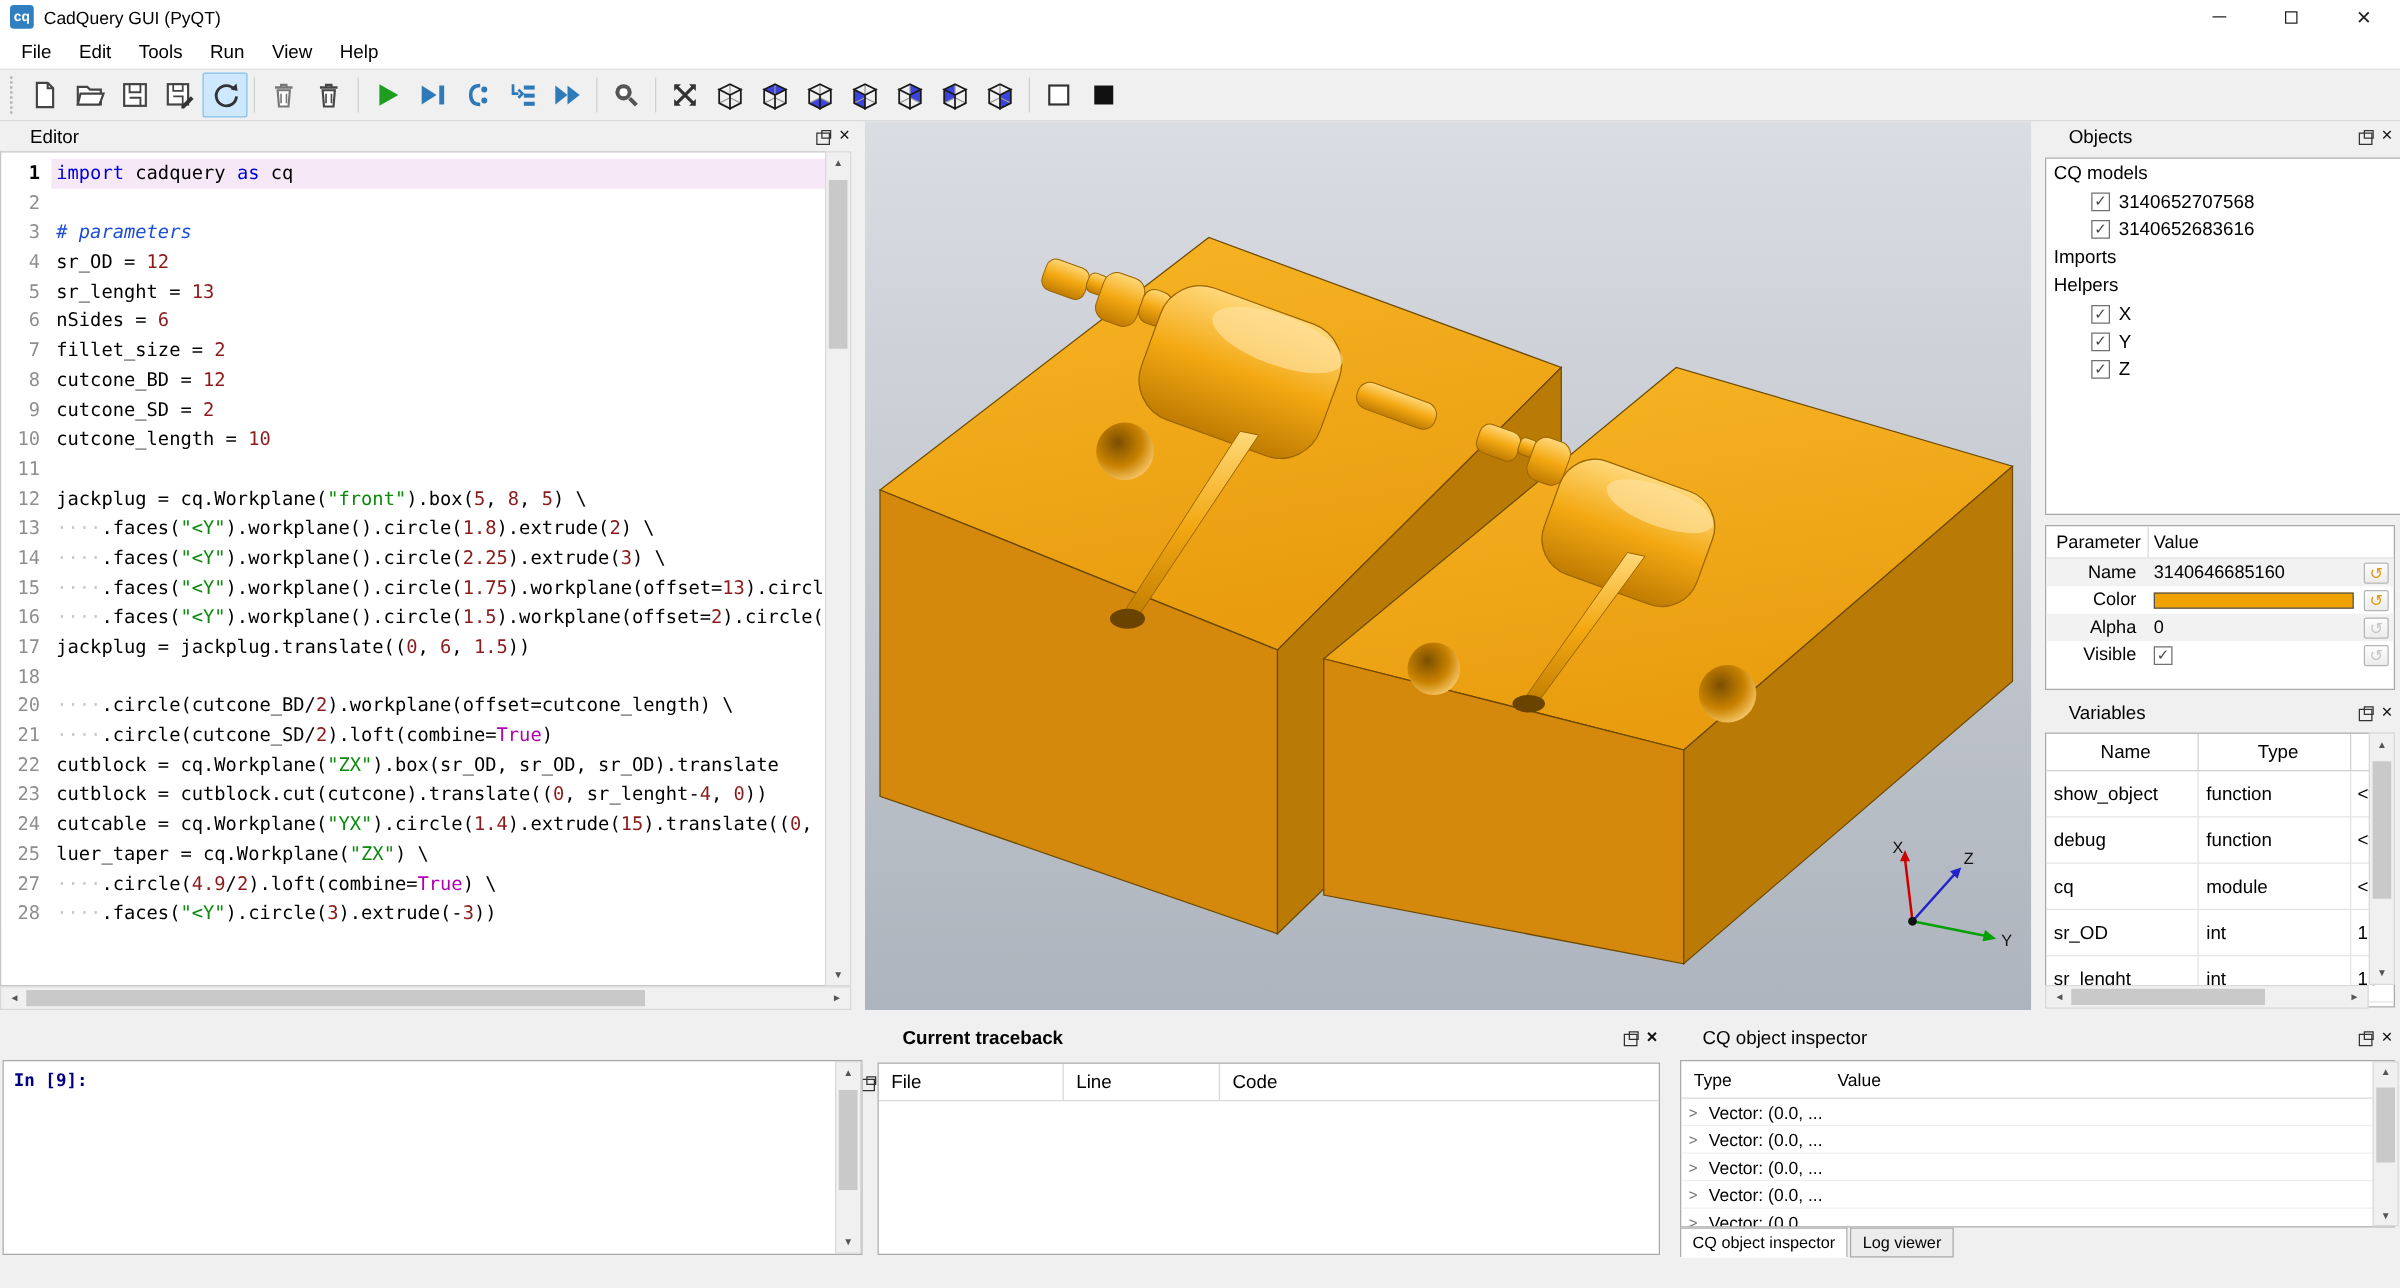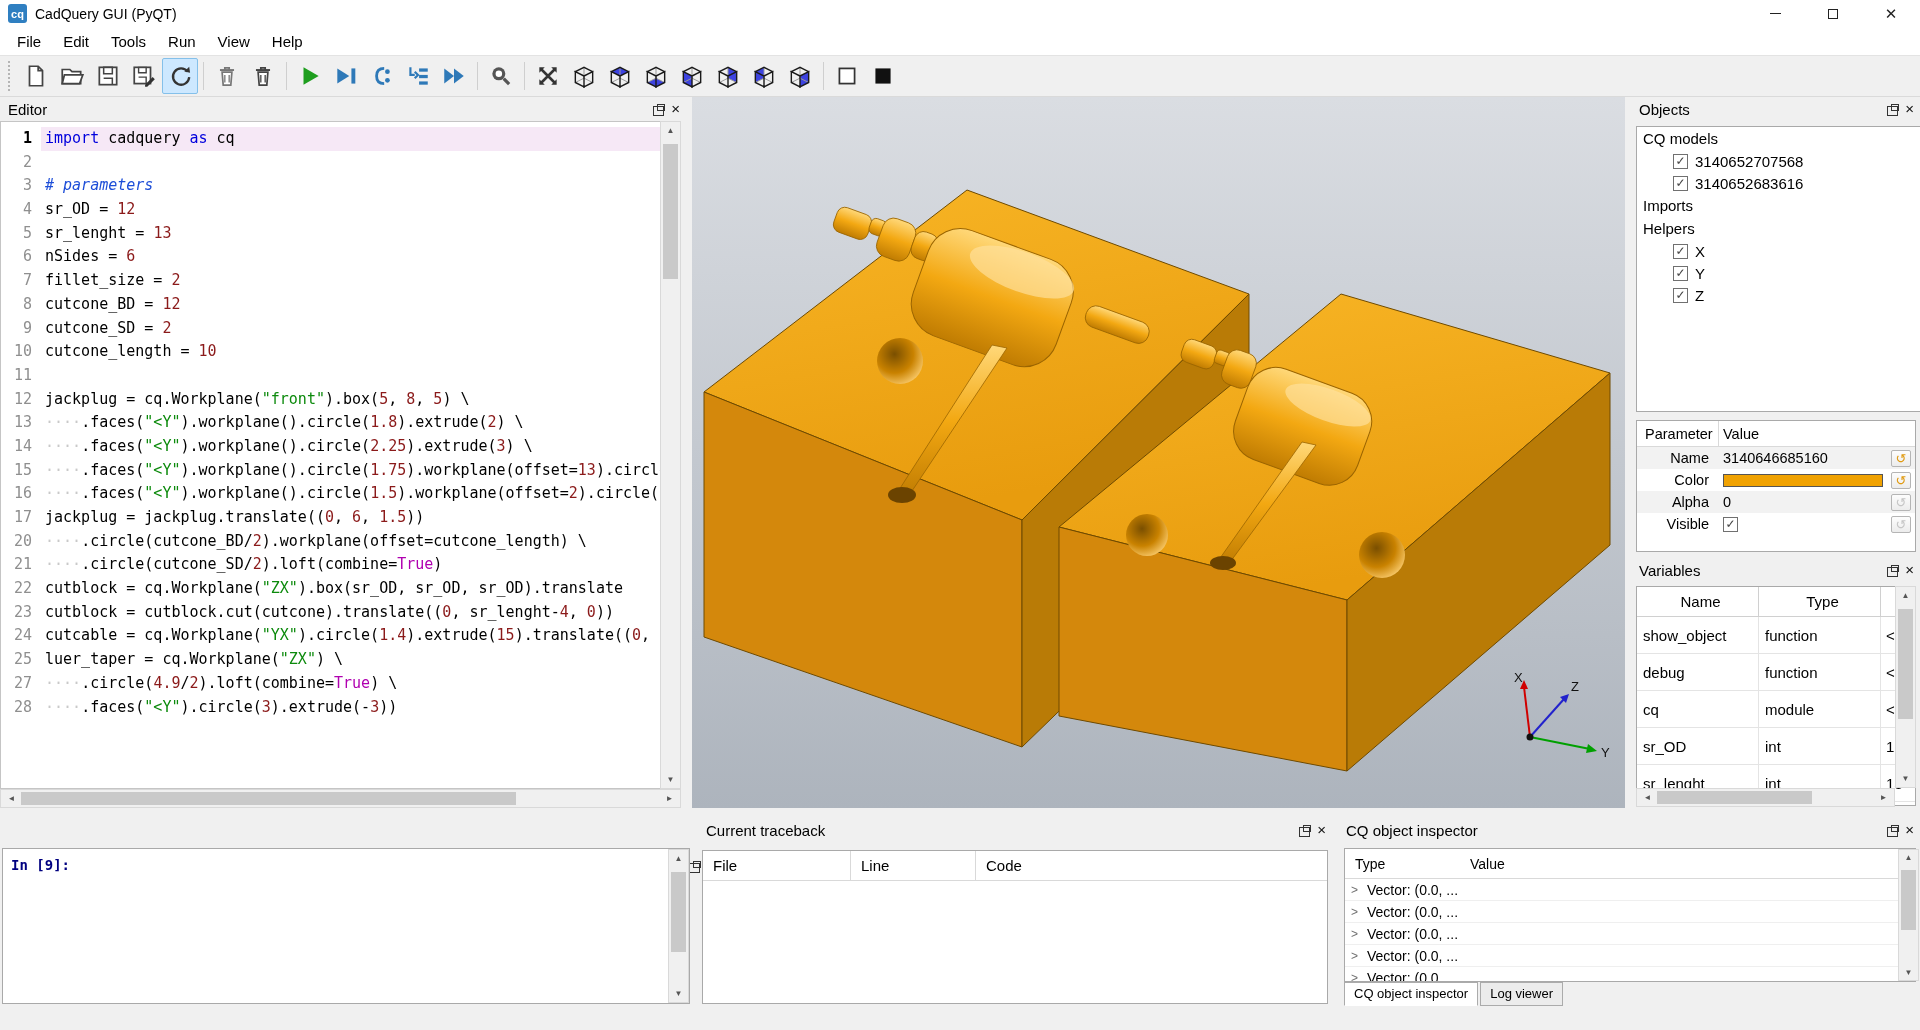--- a/index.html
+++ b/index.html
@@ -24,21 +24,21 @@
   
   .toolbar { left:0; top:55px; width:1920px; height:42px; background:#f0f0f0; border-top:1px solid #e3e3e3;
              border-bottom:1px solid #dadada; display:flex; align-items:center; padding-left:8px; }
   .tb-handle { width:5px; height:30px; border-left:2px dotted #b5b5b5; margin-right:5px; }
   .tb { width:36px; height:36px; display:flex; align-items:center; justify-content:center; border:1px solid transparent; border-radius:2px; }
   .tb.active { background:#cde8ff; border-color:#84c0ea; }
   .tb svg { width:26px; height:26px; }
   .tsep { width:1px; height:28px; background:#cfcfcf; margin:0 5px; }
 
   
-  .dock-head { position:absolute; height:24px; display:flex; align-items:center; font-size:15px; padding-left:8px; background:#f0f0f0; }
+  .dock-head { position:absolute; height:24px; display:flex; align-items:center; font-size:15px; padding-left:24px; background:#f0f0f0; }
   .dock-head .hb { margin-left:auto; display:flex; gap:6px; padding-right:6px; align-items:center; }
   .floatic { width:12px; height:11px; position:relative; display:block; }
   .floatic:before { content:""; position:absolute; left:0; top:2px; width:9px; height:8px; border:1px solid #333; background:#f0f0f0; }
   .floatic:after { content:""; position:absolute; right:0; top:0; width:6px; height:5px; border:1px solid #333; }
   .closeic { font-size:15px; line-height:12px; color:#111; }
   .box { position:absolute; background:#fff; border:1px solid #a9a9a9; overflow:hidden; }
 
   
   .ed-head { left:0; top:97px; width:686px; }
   .ed-body { left:0; top:121px; width:660px; height:668px; background:#fff; border:1px solid #c5c5c5; border-right:none; overflow:hidden; }
@@ -91,21 +91,21 @@
   .vh .vc1 { justify-content:center; border-right:1px solid #d0d0d0; }
   .vc2 { width:122px; flex:0 0 122px; padding-left:6px; border-right:1px solid #e4e4e4; height:100%; display:flex; align-items:center; }
   .vh .vc2 { justify-content:center; border-right:1px solid #d0d0d0; }
   .vc3 { flex:1; padding-left:5px; overflow:hidden; white-space:nowrap; }
 
   
   .con-head { left:0; top:854px; width:692px;margin-left:30px; }
   .con-box { left:2px; top:848px; width:688px; height:156px; }
   .prompt { font-family:"DejaVu Sans Mono", monospace; font-size:14px; color:#000080; font-weight:bold; padding:8px 0 0 8px; }
 
-  .tbk-head { left:698px; top:818px; width:634px; }
+  .tbk-head { left:698px; top:818px; width:634px;font-weight:bold; }
   .tbk-box { left:702px; top:850px; width:626px; height:154px; font-size:15px; }
   .tbk-cols { display:flex; height:30px; border-bottom:1px solid #d9d9d9; align-items:center; }
   .tbk-c { padding-left:10px; height:100%; display:flex; align-items:center; border-right:1px solid #d9d9d9; }
 
   .ins-head { left:1338px; top:818px; width:582px; }
   .ins-box { left:1344px; top:848px; width:572px; height:134px; font-size:14px; }
   .ins-cols { display:flex; height:30px; border-bottom:1px solid #d9d9d9; align-items:center; }
   .ins-c { padding-left:10px; height:100%; display:flex; align-items:center; }
   .irow { display:flex; align-items:center; height:22px; border-bottom:1px solid #efefef; padding-left:6px; gap:6px; }
   .chev { color:#707070; font-size:12px; width:10px; }
@@ -326,20 +326,21 @@
     <div class="cl"><span class="ln">8</span><span class="lt"><span class="tk-p">cutcone_BD = </span><span class="tk-n">12</span></span></div>
     <div class="cl"><span class="ln">9</span><span class="lt"><span class="tk-p">cutcone_SD = </span><span class="tk-n">2</span></span></div>
     <div class="cl"><span class="ln">10</span><span class="lt"><span class="tk-p">cutcone_length = </span><span class="tk-n">10</span></span></div>
     <div class="cl"><span class="ln">11</span><span class="lt"></span></div>
     <div class="cl"><span class="ln">12</span><span class="lt"><span class="tk-p">jackplug = cq.Workplane(</span><span class="tk-s">"front"</span><span class="tk-p">).box(</span><span class="tk-n">5</span><span class="tk-p">, </span><span class="tk-n">8</span><span class="tk-p">, </span><span class="tk-n">5</span><span class="tk-p">) \</span></span></div>
     <div class="cl"><span class="ln">13</span><span class="lt"><span class="tk-w">····</span><span class="tk-p">.faces(</span><span class="tk-s">"&lt;Y"</span><span class="tk-p">).workplane().circle(</span><span class="tk-n">1.8</span><span class="tk-p">).extrude(</span><span class="tk-n">2</span><span class="tk-p">) \</span></span></div>
     <div class="cl"><span class="ln">14</span><span class="lt"><span class="tk-w">····</span><span class="tk-p">.faces(</span><span class="tk-s">"&lt;Y"</span><span class="tk-p">).workplane().circle(</span><span class="tk-n">2.25</span><span class="tk-p">).extrude(</span><span class="tk-n">3</span><span class="tk-p">) \</span></span></div>
     <div class="cl"><span class="ln">15</span><span class="lt"><span class="tk-w">····</span><span class="tk-p">.faces(</span><span class="tk-s">"&lt;Y"</span><span class="tk-p">).workplane().circle(</span><span class="tk-n">1.75</span><span class="tk-p">).workplane(offset=</span><span class="tk-n">13</span><span class="tk-p">).circle</span></span></div>
     <div class="cl"><span class="ln">16</span><span class="lt"><span class="tk-w">····</span><span class="tk-p">.faces(</span><span class="tk-s">"&lt;Y"</span><span class="tk-p">).workplane().circle(</span><span class="tk-n">1.5</span><span class="tk-p">).workplane(offset=</span><span class="tk-n">2</span><span class="tk-p">).circle(</span><span class="tk-n">0</span></span></div>
     <div class="cl"><span class="ln">17</span><span class="lt"><span class="tk-p">jackplug = jackplug.translate((</span><span class="tk-n">0</span><span class="tk-p">, </span><span class="tk-n">6</span><span class="tk-p">, </span><span class="tk-n">1.5</span><span class="tk-p">))</span></span></div>
+    <div class="cl"><span class="ln">18</span><span class="lt"></span></div>
     <div class="cl"><span class="ln">20</span><span class="lt"><span class="tk-w">····</span><span class="tk-p">.circle(cutcone_BD/</span><span class="tk-n">2</span><span class="tk-p">).workplane(offset=cutcone_length) \</span></span></div>
     <div class="cl"><span class="ln">21</span><span class="lt"><span class="tk-w">····</span><span class="tk-p">.circle(cutcone_SD/</span><span class="tk-n">2</span><span class="tk-p">).loft(combine=</span><span class="tk-b">True</span><span class="tk-p">)</span></span></div>
     <div class="cl"><span class="ln">22</span><span class="lt"><span class="tk-p">cutblock = cq.Workplane(</span><span class="tk-s">"ZX"</span><span class="tk-p">).box(sr_OD, sr_OD, sr_OD).translate</span></span></div>
     <div class="cl"><span class="ln">23</span><span class="lt"><span class="tk-p">cutblock = cutblock.cut(cutcone).translate((</span><span class="tk-n">0</span><span class="tk-p">, sr_lenght-</span><span class="tk-n">4</span><span class="tk-p">, </span><span class="tk-n">0</span><span class="tk-p">))</span></span></div>
     <div class="cl"><span class="ln">24</span><span class="lt"><span class="tk-p">cutcable = cq.Workplane(</span><span class="tk-s">"YX"</span><span class="tk-p">).circle(</span><span class="tk-n">1.4</span><span class="tk-p">).extrude(</span><span class="tk-n">15</span><span class="tk-p">).translate((</span><span class="tk-n">0</span><span class="tk-p">,</span></span></div>
     <div class="cl"><span class="ln">25</span><span class="lt"><span class="tk-p">luer_taper = cq.Workplane(</span><span class="tk-s">"ZX"</span><span class="tk-p">) \</span></span></div>
     <div class="cl"><span class="ln">27</span><span class="lt"><span class="tk-w">····</span><span class="tk-p">.circle(</span><span class="tk-n">4.9</span><span class="tk-p">/</span><span class="tk-n">2</span><span class="tk-p">).loft(combine=</span><span class="tk-b">True</span><span class="tk-p">) \</span></span></div>
     <div class="cl"><span class="ln">28</span><span class="lt"><span class="tk-w">····</span><span class="tk-p">.faces(</span><span class="tk-s">"&lt;Y"</span><span class="tk-p">).circle(</span><span class="tk-n">3</span><span class="tk-p">).extrude(-</span><span class="tk-n">3</span><span class="tk-p">))</span></span></div>
   </div>
 <div class="sbv" style="left:660px; top:121px; height:668px;">

